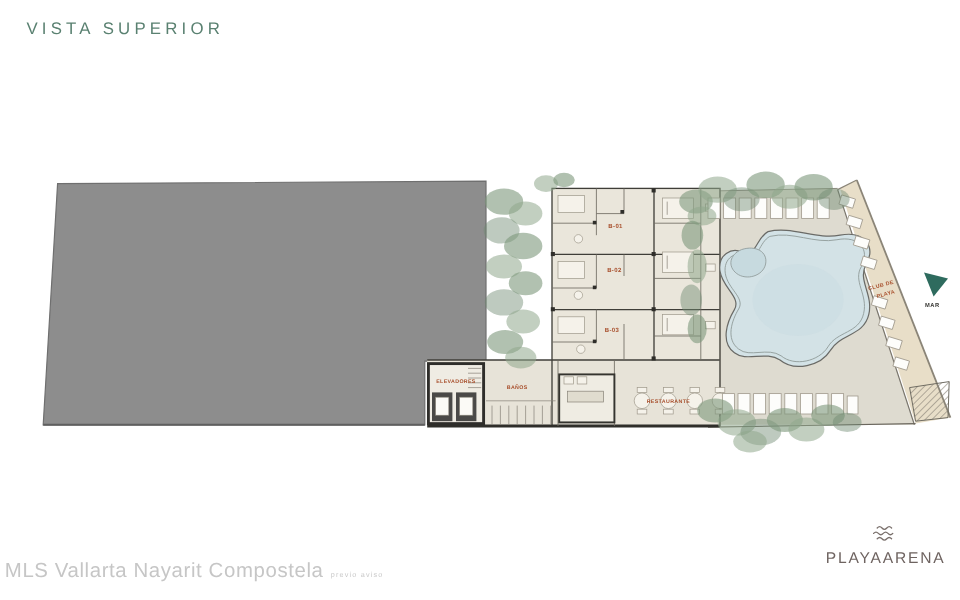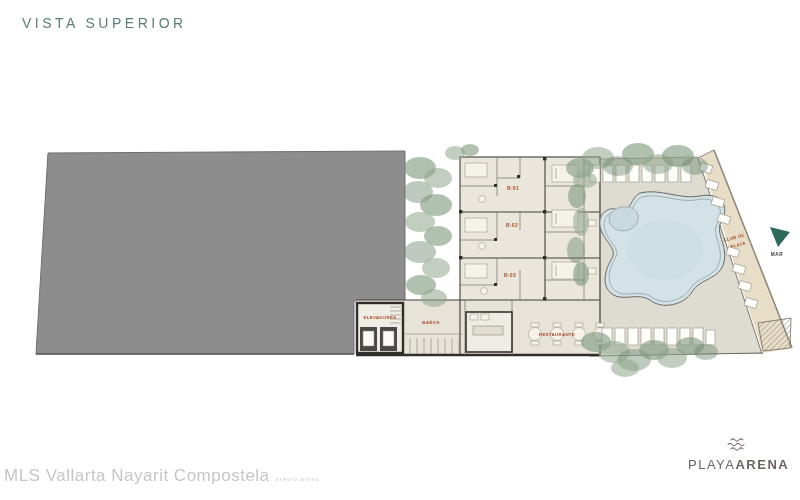--- a/index.html
+++ b/index.html
@@ -25,21 +25,21 @@
   .tree1{fill:#7d977b;opacity:.6;}
   .tree2{fill:#8fa88c;opacity:.55;}
   .tree3{fill:#6f8a70;opacity:.45;}
   
   .watermark{position:absolute;left:4px;top:466px;color:#c6c6c6;font-size:17px;letter-spacing:.5px;white-space:nowrap;}
   .watermark small{font-size:6px;color:#c9c9c9;margin-left:6px;letter-spacing:1px;}
   .logo{position:absolute;left:688px;top:437px;width:100px;text-align:center;}
   .logo .waves{display:block;margin:0 auto 4px auto;}
   .brand{font-size:13px;letter-spacing:1.5px;color:#6e6360;white-space:nowrap;}
   .brand .lt{font-weight:300;}
-  .brand .bd{font-weight:700;}
+  .brand .bd{font-weight:400;}
 </style>
 </head>
 <body>
 
 <div class="header">
   <div class="subtitle">VISTA SUPERIOR</div>
 </div>
 
 <div class="plan-wrap">
 <svg width="800" height="500" viewBox="0 0 800 500" xmlns="http://www.w3.org/2000/svg">

